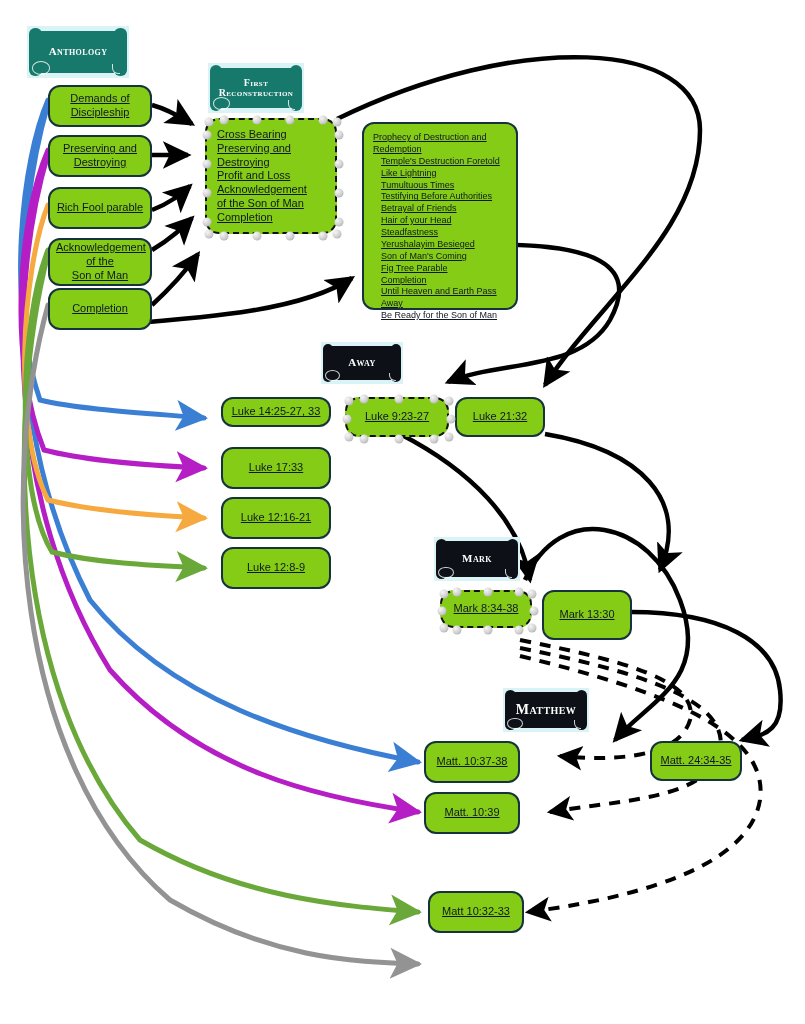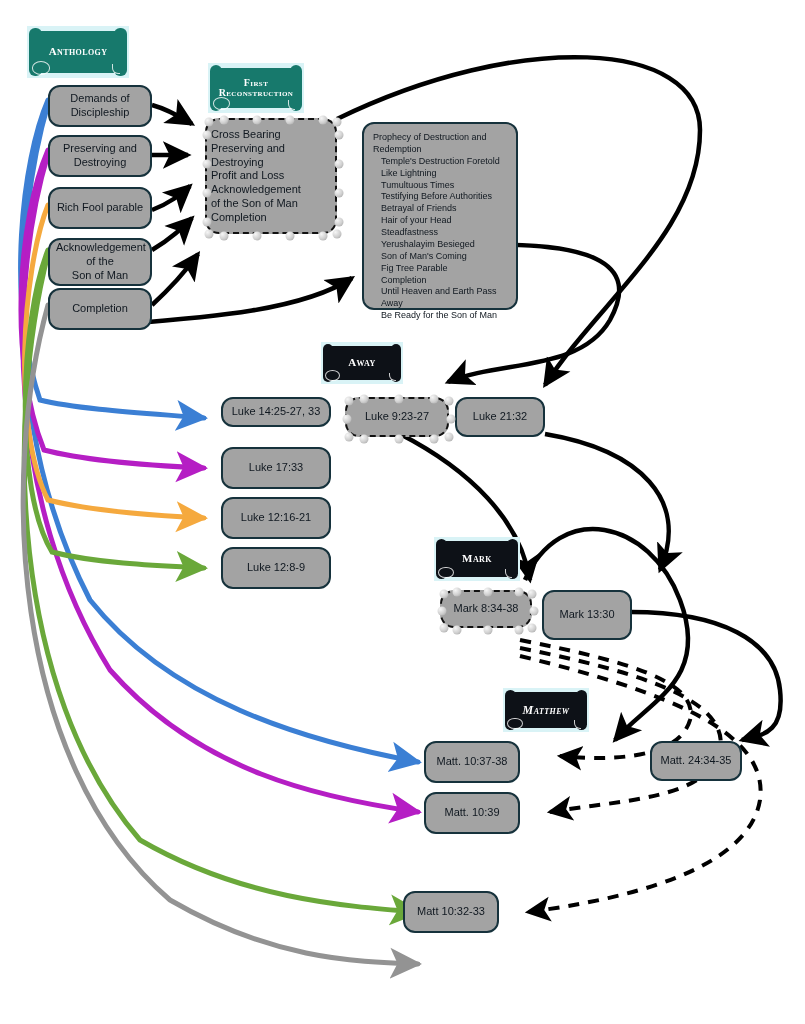--- a/index.html
+++ b/index.html
@@ -8,32 +8,33 @@
     font-family:"Liberation Sans", sans-serif;
     width:805px;height:1024px;position:relative;overflow:hidden;
   }
   #canvas{position:absolute;left:0;top:0;width:805px;height:1024px;}
   svg#wires{position:absolute;left:0;top:0;width:805px;height:1024px;}
 
   
   .node{
     position:absolute;
     box-sizing:border-box;
-    background:#a3a3a3;
+    background:#84cc16;
     border:2px solid #16323c;
     border-radius:12px;
     color:#101820;
     display:flex;
     align-items:center;
     justify-content:center;
     text-align:center;
     font-size:11px;
     line-height:1.25;
     padding:4px 6px;
     z-index:5;
+    text-decoration:underline;
   }
   .node.left-align{
     align-items:flex-start;
     justify-content:flex-start;
     text-align:left;
   }
   .node .txt{white-space:pre-line;width:100%;}
 
   
   .node.beaded{
@@ -185,21 +186,21 @@
     <div class="sheet"></div>
     <div class="label" style="font-size:11px;">Mark</div>
     <div class="curl"></div>
     <div class="tick"></div>
   </div>
 
   <div class="scroll dark" style="left:503px;top:688px;width:86px;height:44px;">
     <div class="rodL"></div>
     <div class="rodR"></div>
     <div class="sheet"></div>
-    <div class="label" style="font-size:12px;font-style:italic;">Matthew</div>
+    <div class="label" style="font-size:14px;">Matthew</div>
     <div class="curl"></div>
     <div class="tick"></div>
   </div>
 
   <div class="node" style="left:48px;top:85px;width:104px;height:42px;">
     <span class="txt">Demands of Discipleship</span>
   </div>
   <div class="node" style="left:48px;top:135px;width:104px;height:42px;">
     <span class="txt">Preserving and Destroying</span>
   </div>
@@ -208,21 +209,21 @@
   </div>
   <div class="node" style="left:48px;top:238px;width:104px;height:48px;">
     <span class="txt">Acknowledgement
 of the
 Son of Man</span>
   </div>
   <div class="node" style="left:48px;top:288px;width:104px;height:42px;">
     <span class="txt">Completion</span>
   </div>
 
-  <div class="node beaded left-align" style="left:205px;top:118px;width:132px;height:116px;padding:8px 4px;
+  <div class="node beaded left-align" style="left:205px;top:118px;width:132px;height:116px;padding:8px 10px;
               flex-direction:column;justify-content:space-between;">
     <span class="txt">Cross Bearing</span>
     <span class="txt">Preserving and Destroying</span>
     <span class="txt">Profit and Loss</span>
     <span class="txt">Acknowledgement
 of the Son of Man</span>
     <span class="txt">Completion</span>
     <div class="beads">
         <span class="bead" style="left: 16.5px; top: 0px;"></span>
         <span class="bead" style="left: 16.5px; top: 116px;"></span>
@@ -320,20 +321,20 @@
   <div class="node" style="left:542px;top:590px;width:90px;height:50px;">
     <span class="txt">Mark 13:30</span>
   </div>
 
   <div class="node" style="left:424px;top:741px;width:96px;height:42px;">
     <span class="txt">Matt. 10:37-38</span>
   </div>
   <div class="node" style="left:424px;top:792px;width:96px;height:42px;">
     <span class="txt">Matt. 10:39</span>
   </div>
-  <div class="node" style="left:403px;top:891px;width:96px;height:42px;">
+  <div class="node" style="left:428px;top:891px;width:96px;height:42px;">
     <span class="txt">Matt 10:32-33</span>
   </div>
   <div class="node" style="left:650px;top:741px;width:92px;height:40px;">
     <span class="txt">Matt. 24:34-35</span>
   </div>
 
 </div>
 
 </body></html>

